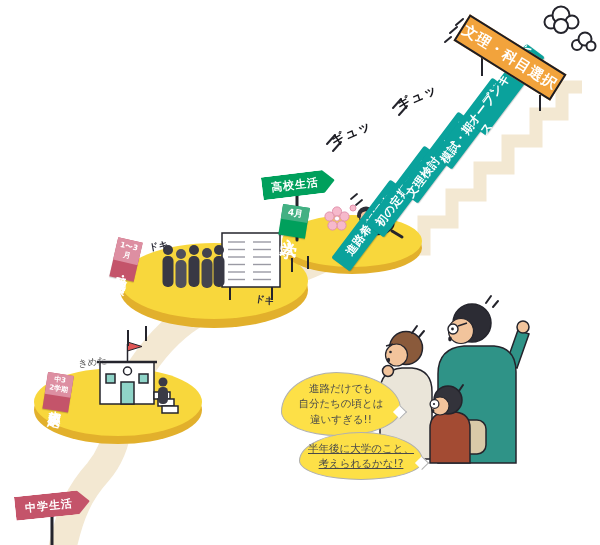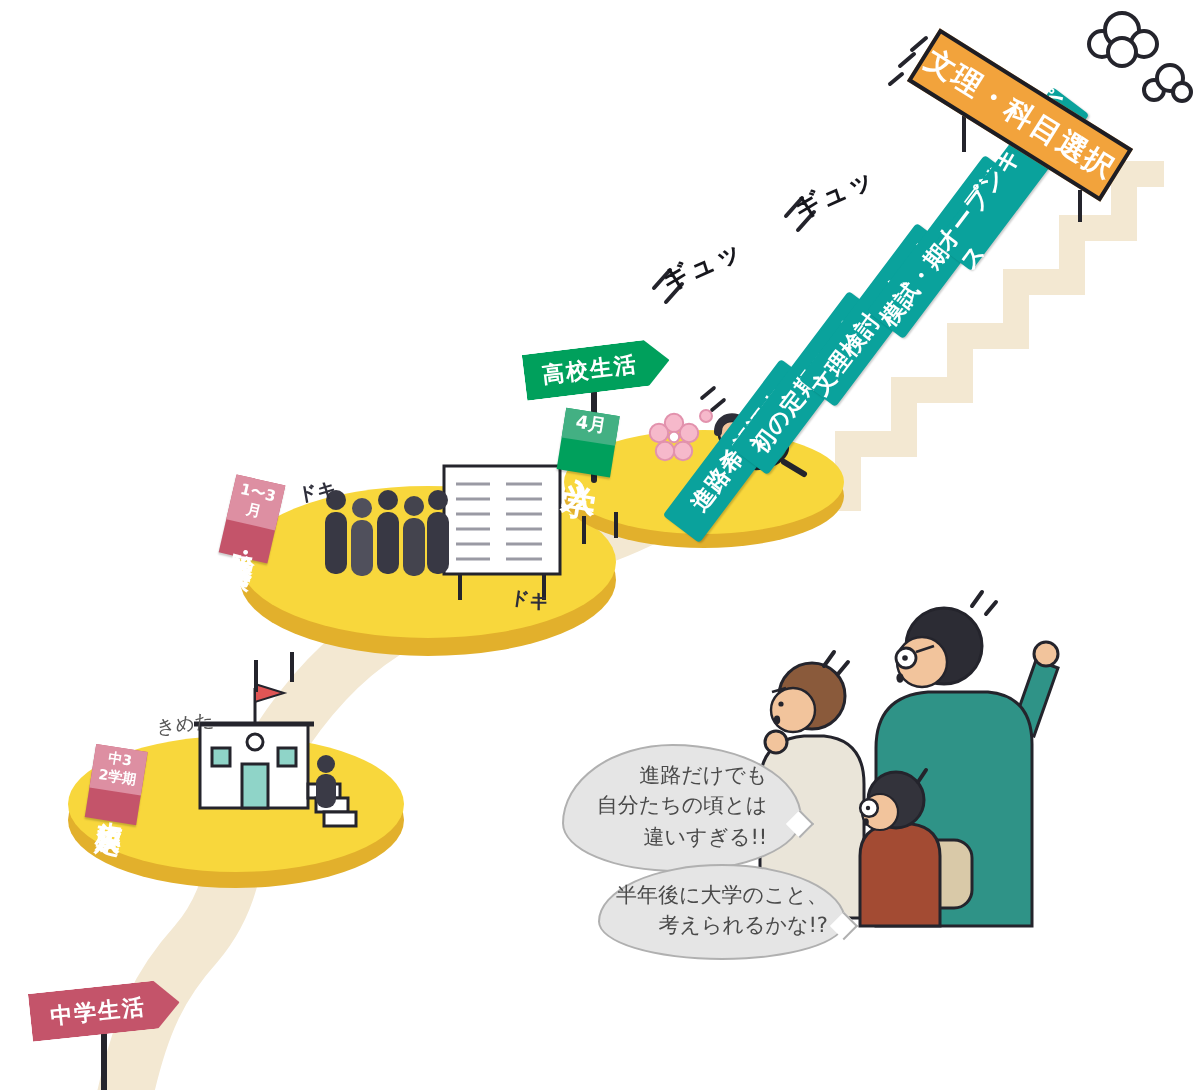--- a/index.html
+++ b/index.html
@@ -48,26 +48,26 @@
   
   .gyu{font-size:13px;font-weight:bold;color:#17171d;letter-spacing:1px;transform:rotate(-24deg);}
   .gyu-lower{left:330px;top:124px;}
   .gyu-upper{left:396px;top:88px;}
   .doki{font-size:9.5px;font-weight:bold;color:#2e2e3a;}
   .doki-left{left:149px;top:240px;transform:rotate(-10deg);}
   .doki-right{left:255px;top:294px;transform:rotate(8deg);}
   .kimeta{left:78px;top:356px;font-size:9.5px;color:#555;transform:rotate(-8deg);}
 
   
-  .bubble{background:#e5e5e5;border:1.5px solid #b0b0b0;color:#4a4a4a;font-size:10.5px;line-height:1.45;
-    display:flex;align-items:center;justify-content:center;text-align:right;white-space:pre-line;z-index:3;}
+  .bubble{background:#fde047;border:1.5px solid #b0b0b0;color:#4a4a4a;font-size:10.5px;line-height:1.45;
+    display:flex;align-items:center;justify-content:center;text-align:center;white-space:pre-line;z-index:3;}
   .bubble::after{content:"";position:absolute;right:-5px;top:55%;width:9px;height:9px;background:#fff;
     border-top:1.5px solid #b0b0b0;border-right:1.5px solid #b0b0b0;transform:rotate(45deg);}
   .bubble-top{left:281px;top:372px;width:120px;height:64px;border-radius:46% 54% 52% 48%/62% 58% 42% 38%;}
-  .bubble-bottom{left:299px;top:432px;width:124px;height:48px;border-radius:50% 50% 50% 50%/60% 60% 40% 40%;}
+  .bubble-bottom{left:299px;top:432px;width:124px;height:48px;border-radius:50% 50% 50% 50%/60% 60% 40% 40%;text-decoration:underline;}
 </style>
 </head>
 <body>
 
 <div class="stage">
 
   <svg class="illustration" width="600" height="545" viewBox="0 0 600 545">
 
     <g fill="none" stroke="#f3e8d2" stroke-linecap="round">
       <path d="M62,550 C70,512 80,492 98,472 C110,458 116,442 118,424" stroke-width="28"></path>

